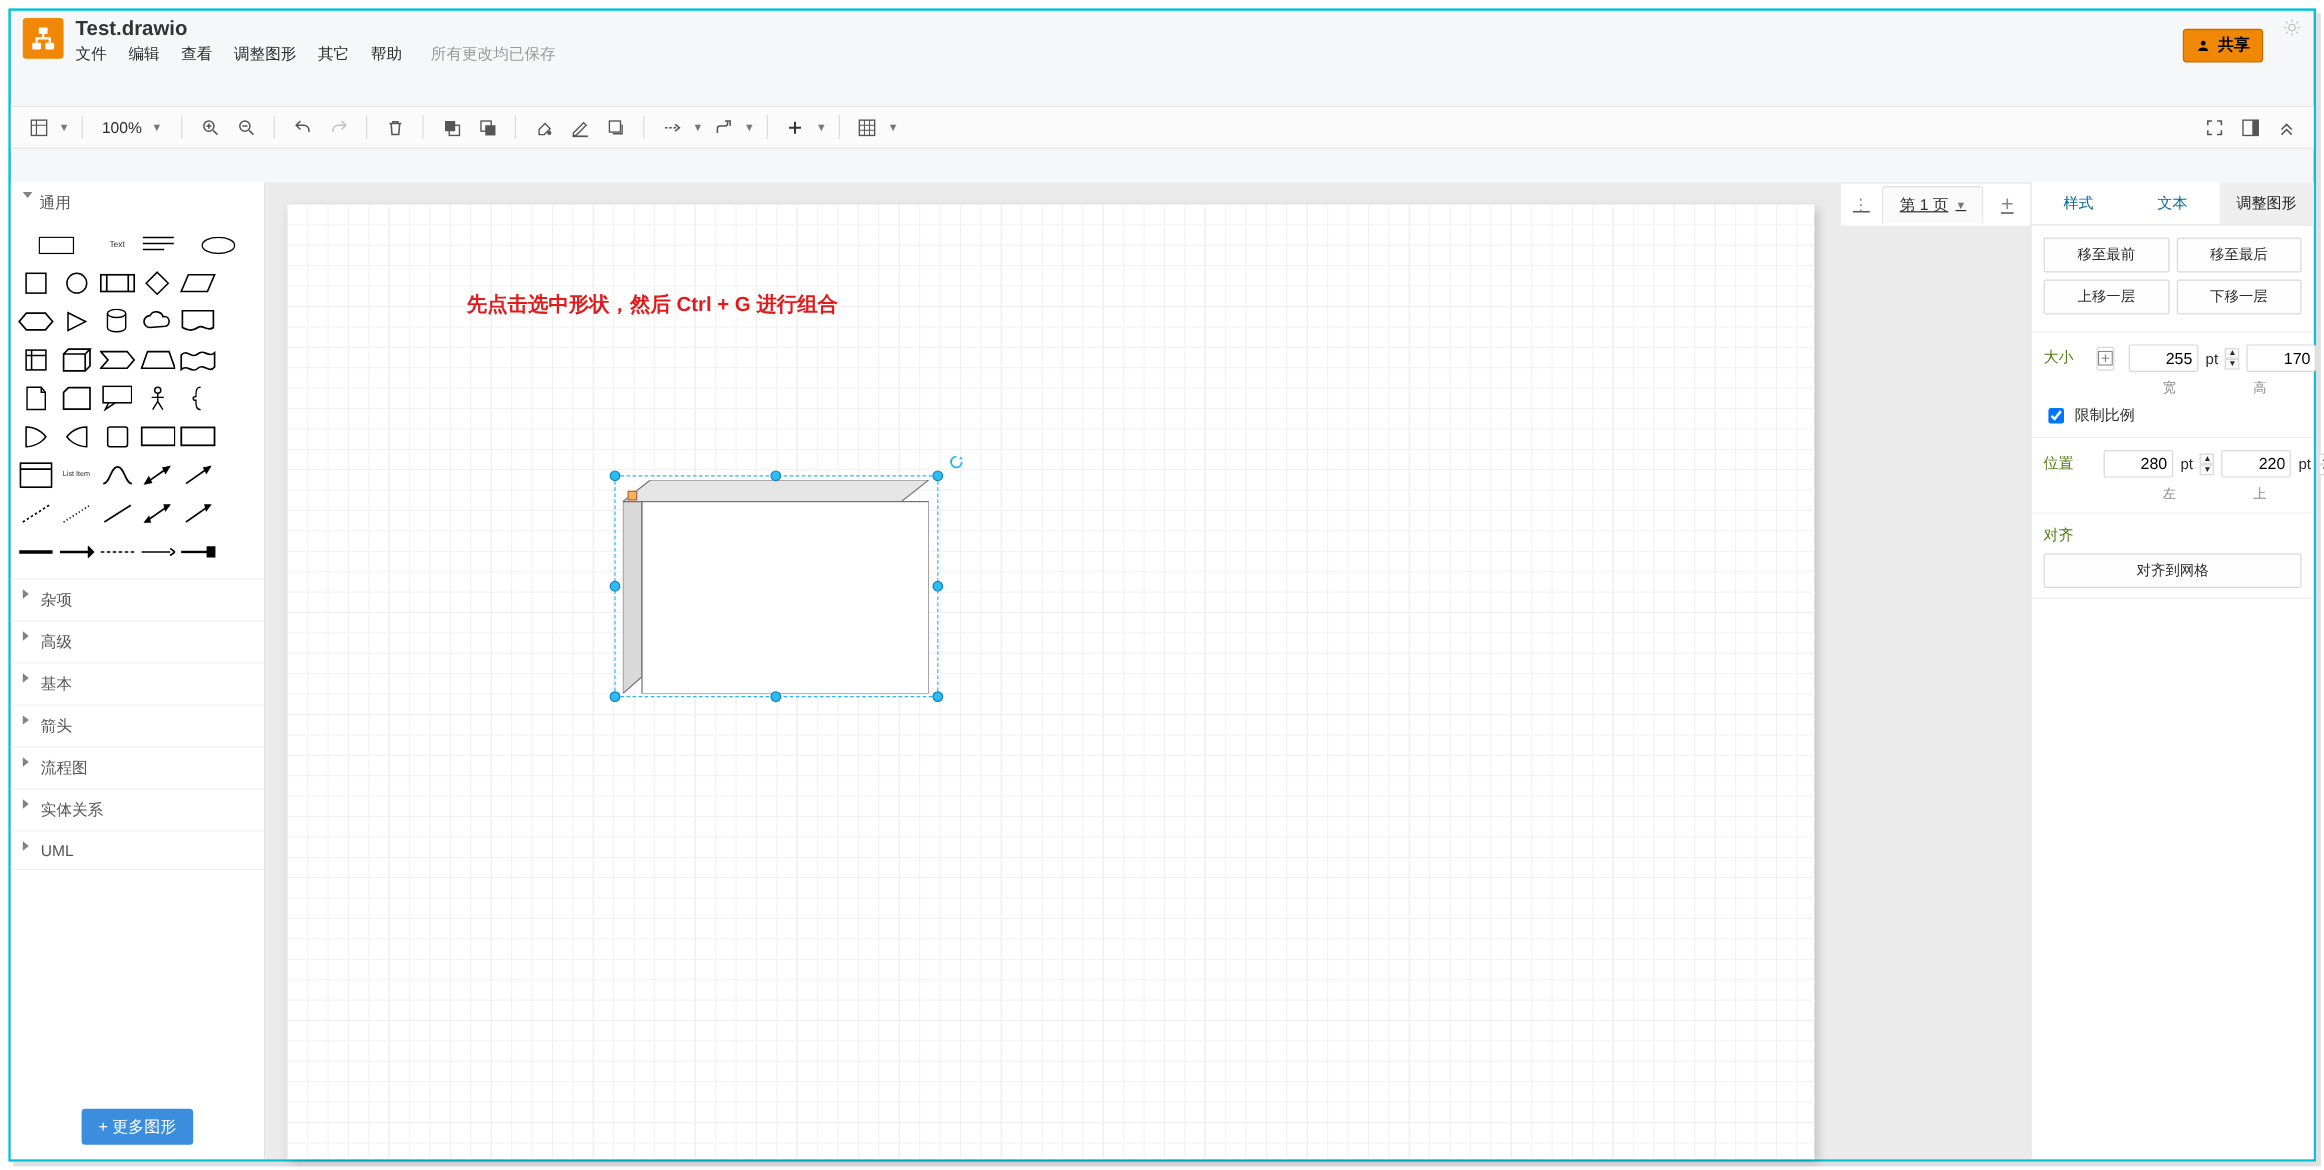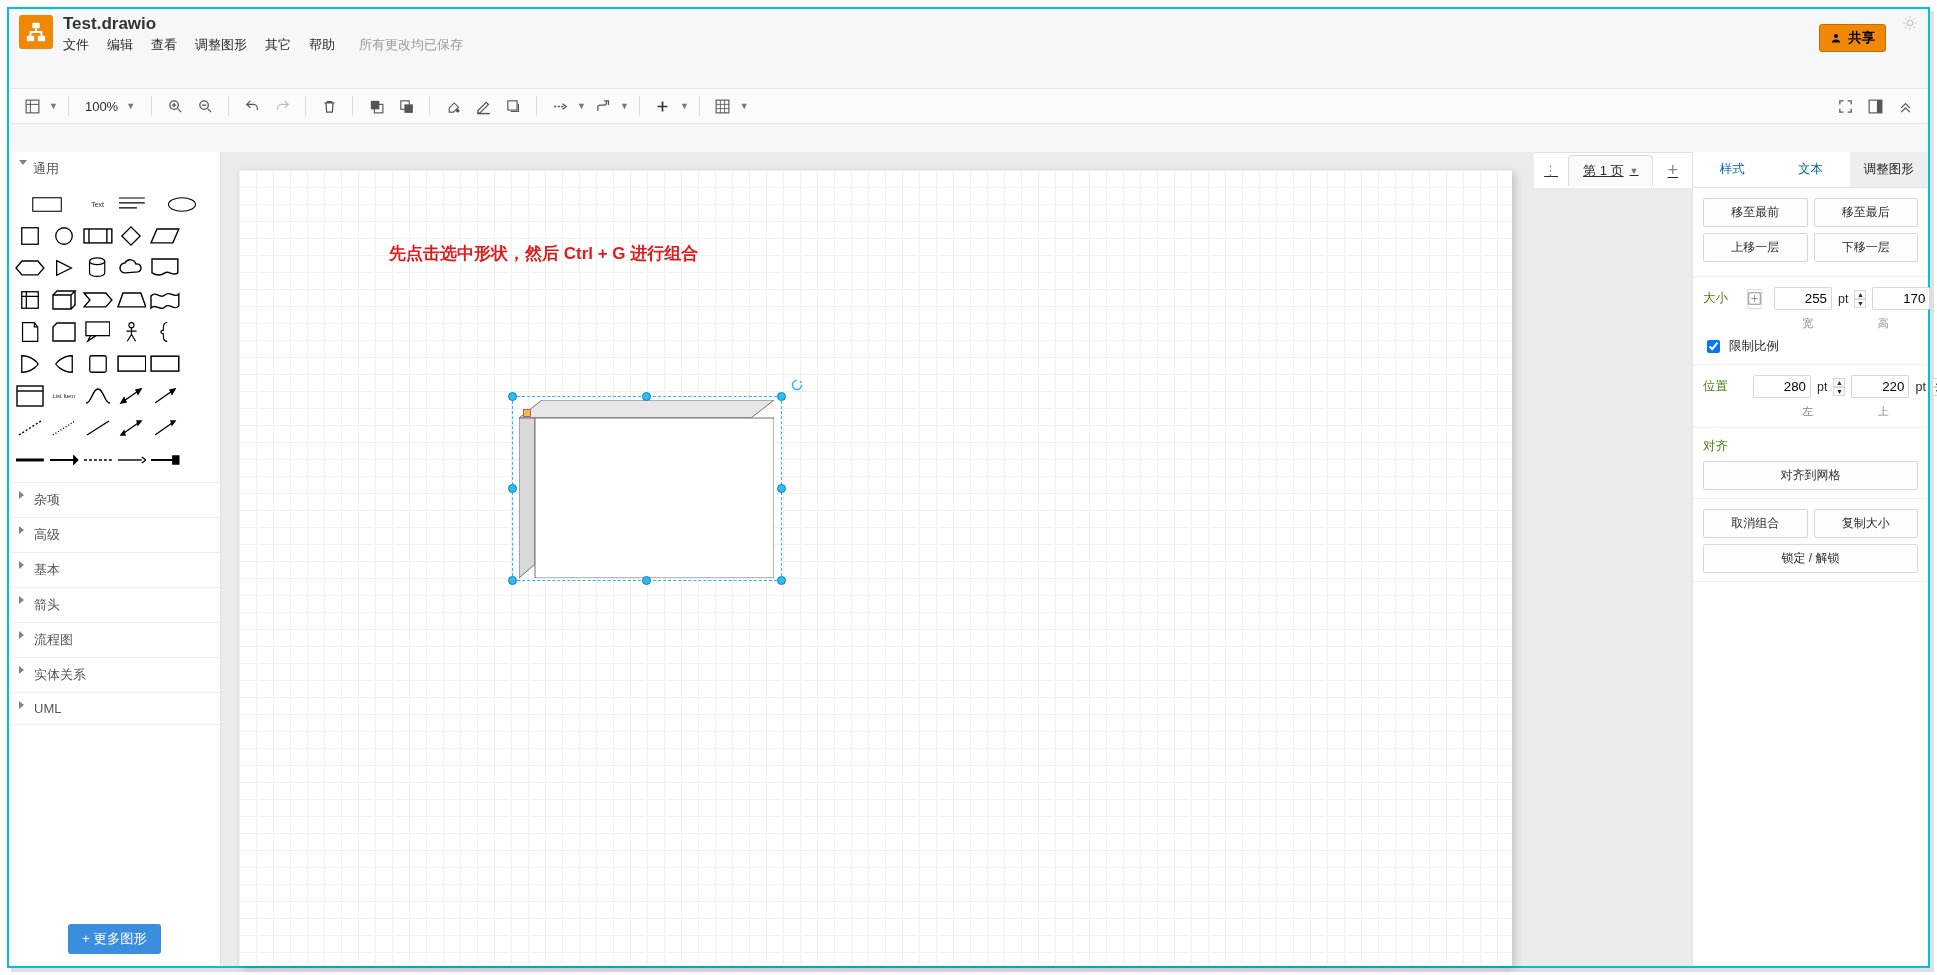--- a/index.html
+++ b/index.html
@@ -685,23 +685,16 @@
           </div>
       </div>
 
 
 
       <div class="fsect">
         <div class="flabel" style="margin-bottom:6px;">对齐</div>
         <div class="fullbtn">对齐到网格</div>
       </div>
 
-      <div class="fsect">
-        <div class="frow">
-          <div class="fbtn">取消组合</div>
-          <div class="fbtn">复制大小</div>
-        </div>
-        <div class="fullbtn" style="margin-top:6px;">锁定 / 解锁</div>
-      </div>
     </div>
 
   </div>
 </div>
 
 </body></html>

